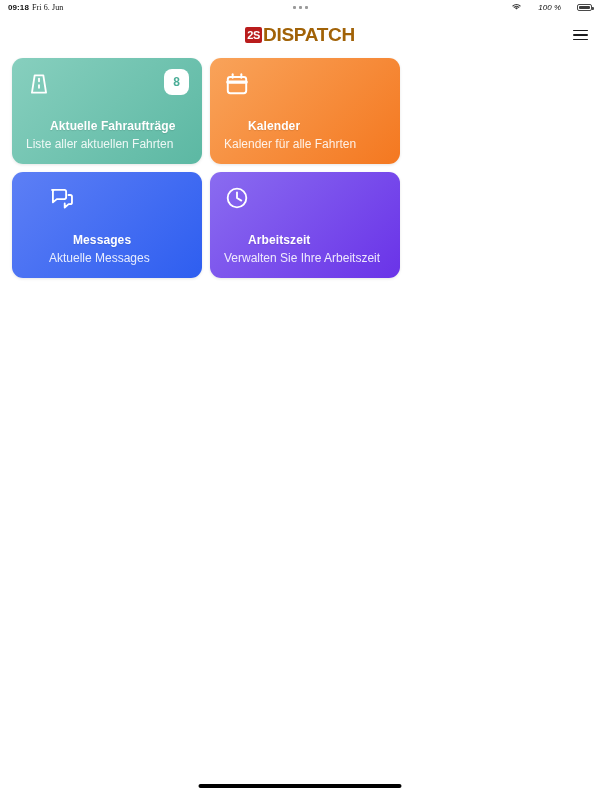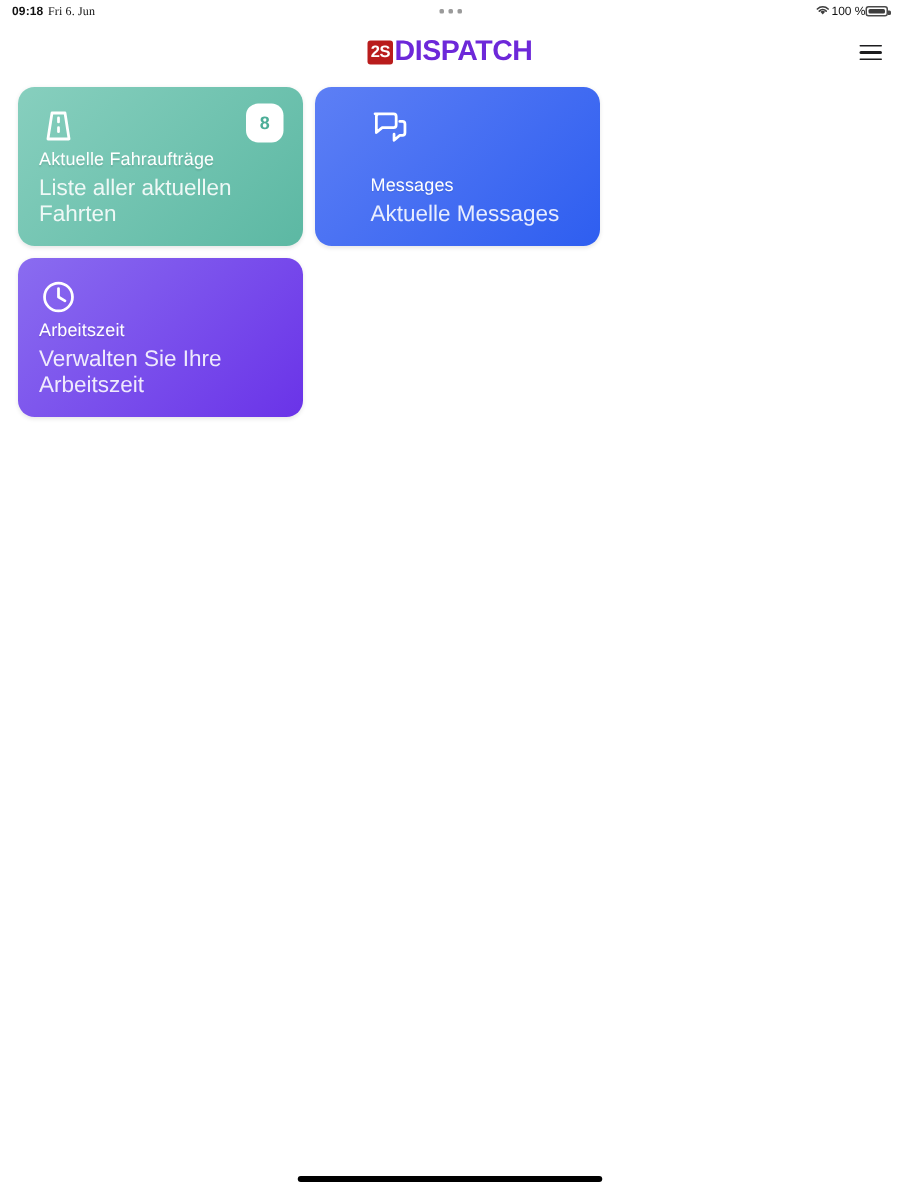--- a/index.html
+++ b/index.html
@@ -23,22 +23,23 @@
   .sb-left{ display:flex; align-items:center; gap:3px; white-space:nowrap; letter-spacing:.1px;}
   .sb-time{ font-weight:600; }
   .sb-date{ font-weight:400;font-family:Liberation Serif, serif; }
   .sb-center{
     position:absolute; left:0; right:0; top:0; bottom:0;
     display:flex; align-items:center; justify-content:center;
     gap:3px; pointer-events:none;
   }
   .sb-dot{ width:3px; height:3px; background:#9a9a9a; border-radius:1px; }
   .sb-right{
-    margin-left:auto; display:flex; align-items:center; gap:0;
+    margin-left:auto; display:flex; align-items:center; gap:16px;
     white-space:nowrap;
+    font-style:italic;
   }
   .sb-batt{
     width:15px; height:7px; border:1px solid #4a4a4a; border-radius:2px;
     position:relative; display:inline-block;
   }
   .sb-batt::after{
     content:""; position:absolute; right:-2.5px; top:2px;
     width:1.5px; height:3px; background:#4a4a4a; border-radius:0 1px 1px 0;
   }
   .sb-batt i{
@@ -57,21 +58,21 @@
   .logo-badge{
     width:17px; height:16px;
     background:#b91c1c;
     border-radius:2px;
     color:#fff;
     font-size:11px; font-weight:700;
     display:flex; align-items:center; justify-content:center;
     letter-spacing:-.4px;
   }
   .logo-word{
-    font-size:19px; font-weight:700; color:#6d28d9;
+    font-size:19px; font-weight:700; color:#a16207;
     letter-spacing:-.3px;
   }
   .menu-btn{
     position:absolute; right:8px; top:50%; transform:translateY(-50%);
     width:24px; height:24px;
     display:flex; flex-direction:column; justify-content:center; align-items:center; gap:3px;
     cursor:pointer;
   }
   .menu-btn span{ display:block; width:15px; height:1.6px; background:#1c1c1e; border-radius:1px; }
 
@@ -96,27 +97,28 @@
   .card-icon svg{ width:100%; height:100%; display:block; }
   .card-badge{
     position:absolute; top:11px; right:13px;
     min-width:25px; height:26px;
     background:#fff; border-radius:8px;
     display:flex; align-items:center; justify-content:center;
     font-size:12px; font-weight:600;
     padding:0 6px;
   }
   .card-title{
-    font-size:12px; font-weight:400;
+    font-size:12px; font-weight:700;
     margin-top:auto;
     letter-spacing:.1px;
     text-shadow:0 1px 1px rgba(0,0,0,.10);
+    margin-left:24px;
   }
   .card-sub{
-    font-size:15px; font-weight:400;
+    font-size:12px; font-weight:400;
     margin-top:4px; margin-bottom:13px;
     color:rgba(255,255,255,.88);
   }
 
   .card-teal  { background:linear-gradient(135deg,#87cfbe 0%,#5cb8a3 100%); }
   .card-orange{ background:linear-gradient(135deg,#f9a35a 0%,#f47820 100%); }
   .card-blue  { background:linear-gradient(135deg,#5d7ff5 0%,#2e5ef0 100%);padding-left:37px; }
   .card-purple{ background:linear-gradient(135deg,#8a6cf0 0%,#6a33e8 100%); }
 
   
@@ -175,20 +177,32 @@
         <path d="M8 4h8l2.5 16h-13z"></path>
         <path d="M12 7v2.5"></path>
         <path d="M12 13v2.5"></path>
       </svg>
     </div>
     <div class="card-badge" style="color:#4cae98">8</div>
     <div class="card-title">Aktuelle Fahraufträge</div>
     <div class="card-sub">Liste aller aktuellen Fahrten</div>
   </div>
 
+  <div class="card card-orange">
+    <div class="card-icon">
+      <svg viewBox="0 0 24 24" fill="none" stroke="#ffffff" stroke-width="1.8" stroke-linecap="round" stroke-linejoin="round">
+        <rect x="3.5" y="5.5" width="17" height="15" rx="2.2"></rect>
+        <path d="M3.5 10.2h17" stroke-width="3"></path>
+        <path d="M8 3v3.2"></path>
+        <path d="M16 3v3.2"></path>
+      </svg>
+    </div>
+    <div class="card-title">Kalender</div>
+    <div class="card-sub">Kalender für alle Fahrten</div>
+  </div>
 
   <div class="card card-blue">
     <div class="card-icon">
       <svg viewBox="0 0 24 24" fill="none" stroke="#ffffff" stroke-width="1.7" stroke-linecap="round" stroke-linejoin="round">
         <path d="M2.8 4.5h11.4a1.6 1.6 0 0 1 1.6 1.6v5.3a1.6 1.6 0 0 1-1.6 1.6H7.2L3.6 16V6.1a1.6 1.6 0 0 1 1.6-1.6z" transform="translate(0,0)"></path>
         <path d="M18 9.2h1.6a1.6 1.6 0 0 1 1.6 1.6v5.3a1.6 1.6 0 0 1-1.6 1.6h-1.5l-3.6 3.1V17"></path>
       </svg>
     </div>
     <div class="card-title">Messages</div>
     <div class="card-sub">Aktuelle Messages</div>

